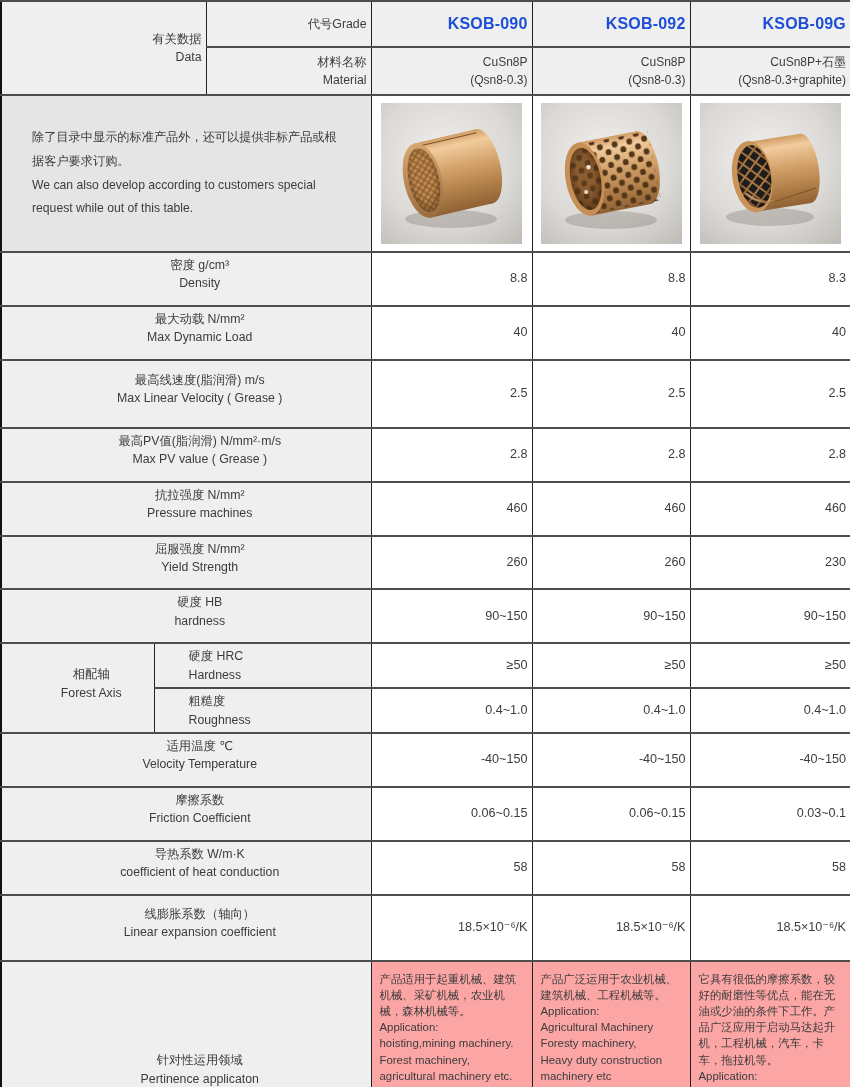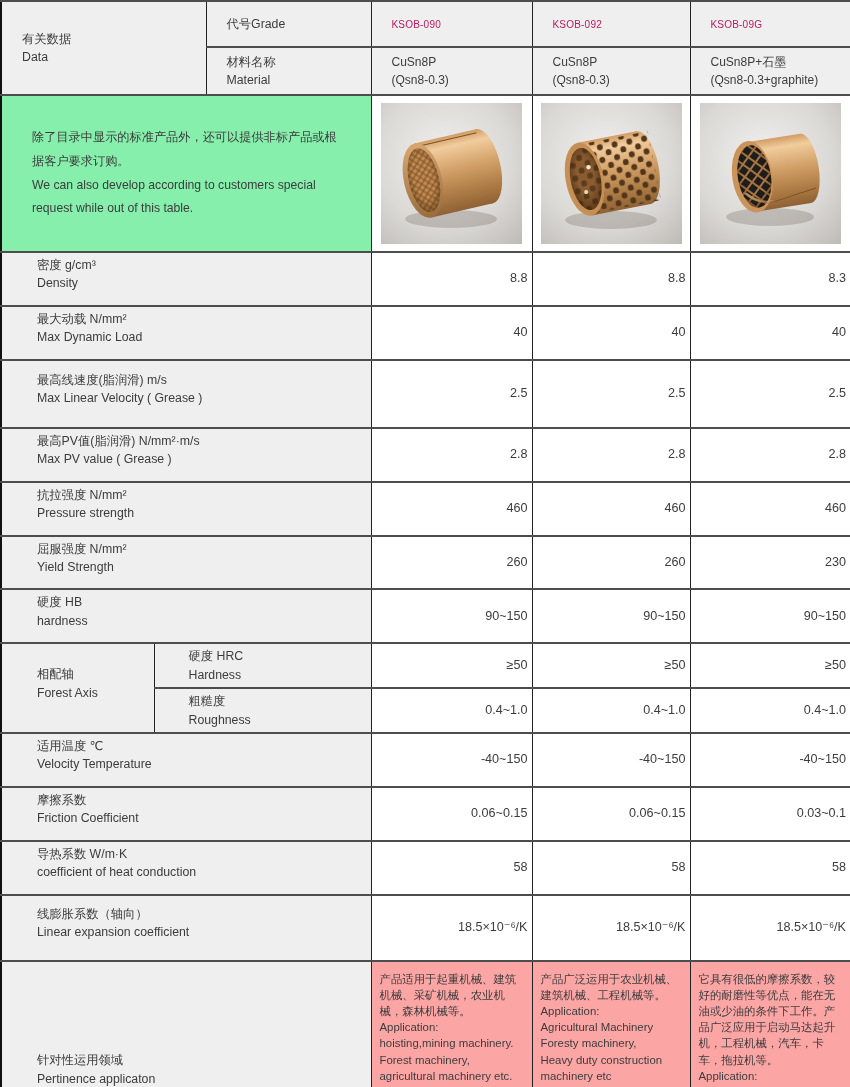--- a/index.html
+++ b/index.html
@@ -22,43 +22,43 @@
     border-bottom:2px solid #4d4d4d;
     font-size:12.3px;
     line-height:1.5;
     vertical-align:middle;
     overflow:hidden;
     box-sizing:border-box;
   }
   
   td.lab {
     background:#efefef;
-    text-align:left;
+    text-align:center;
     padding:3px 8px 12px 35px;
     white-space:pre-line;
   }
   td.hdr {
     background:#efefef;
-    text-align:left;
-    padding:2px 20px;
-    white-space:pre-line;
-  }
-  td.grade { font-weight:normal; font-size:10px; color:#be185d; letter-spacing:.2px; }
+    text-align:right;
+    padding:2px 4px;
+    white-space:pre-line;
+  }
+  td.grade { font-weight:bold; font-size:16px; color:#1d4ed8; letter-spacing:.2px; }
   td.mat   { font-size:12px; }
   td.sublab { background:#efefef; text-align:left; padding:3px 8px 3px 34px; white-space:pre-line; }
   
   td.val {
     background:#ffffff;
     text-align:right;
     padding:2px 4px;
     font-size:12.6px;
     white-space:pre-line;
   }
   td.intro {
-    background:#86efac;
+    background:#e5e5e5;
     text-align:left;
     padding:6px 24px 6px 30px;
     white-space:pre-line;
     line-height:1.95;
     font-size:12.2px;
   }
   td.imgcell { background:#ffffff; text-align:center; vertical-align:middle; padding:0; }
   td.app {
     background:#fca5a5;
     text-align:left;
@@ -259,21 +259,21 @@
   </tr>
   <tr style="height:46px">
     <td class="lab" colspan="3">最高PV值(脂润滑) N/mm²·m/s
 Max PV value ( Grease )</td>
     <td class="val">2.8</td>
     <td class="val">2.8</td>
     <td class="val">2.8</td>
   </tr>
   <tr style="height:45px">
     <td class="lab" colspan="3">抗拉强度 N/mm²
-Pressure strength</td>
+Pressure machines</td>
     <td class="val">460</td>
     <td class="val">460</td>
     <td class="val">460</td>
   </tr>
   <tr style="height:42px">
     <td class="lab" colspan="3">屈服强度 N/mm²
 Yield Strength</td>
     <td class="val">260</td>
     <td class="val">260</td>
     <td class="val">230</td>

